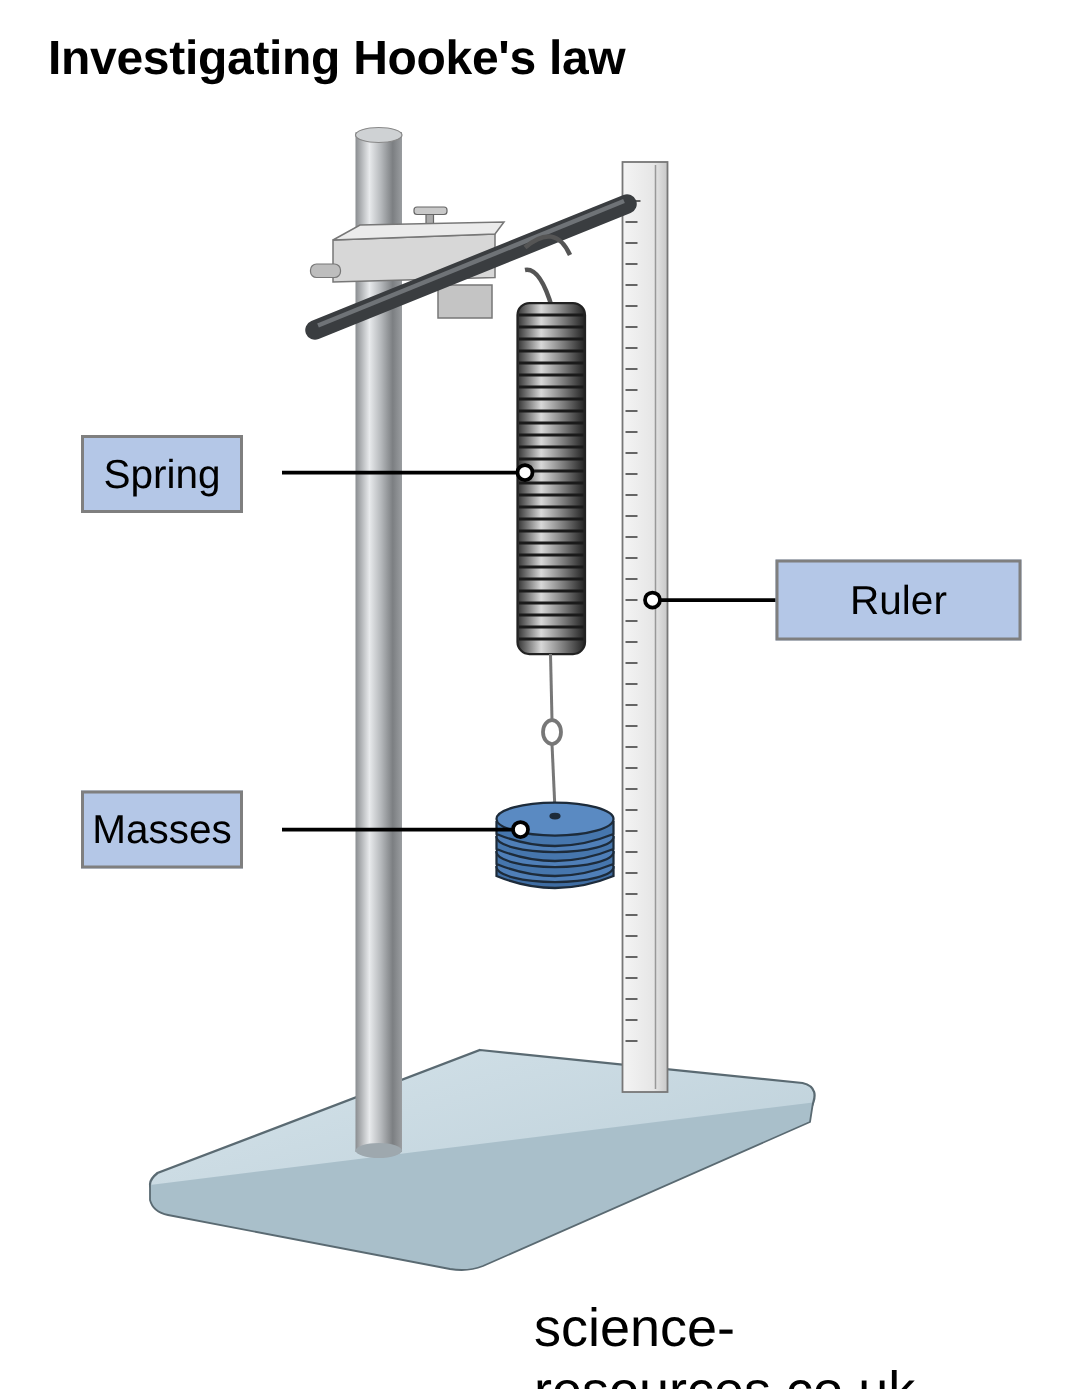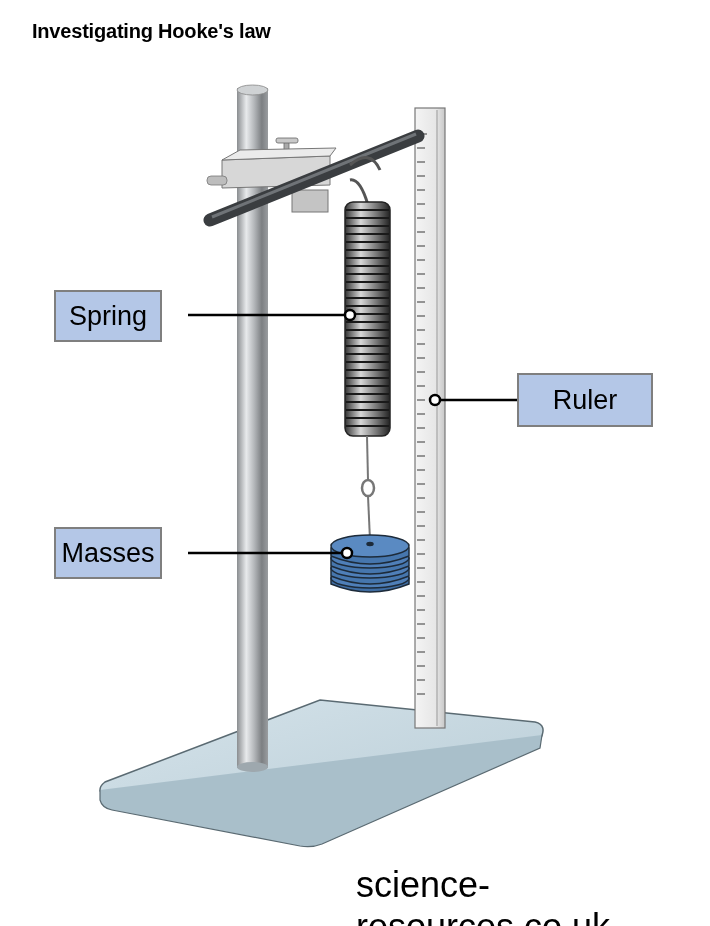--- a/index.html
+++ b/index.html
@@ -1,18 +1,18 @@
 <!DOCTYPE html>
 <html><head>
 <meta charset="utf-8">
 <style>
   html, body { margin: 0; padding: 0; background: #ffffff; }
   body { width: 710px; height: 926px; position: relative; overflow: hidden;
          font-family: "Liberation Sans", "DejaVu Sans", sans-serif; }
-  .title { position: absolute; left: 32px; top: 20px; font-size: 20px; font-weight: bold;
+  .title { position: absolute; left: 32px; top: 20px; font-size: 32px; font-weight: bold;
            color: #000; letter-spacing: -0.2px; }
   .credit { position: absolute; left: 356px; top: 864px; font-size: 36px; color: #000; }
   svg.diagram { position: absolute; left: 0; top: 0; }
   .label { position: absolute; background: #b4c7e7; border: 2px solid #7f7f7f;
            box-sizing: border-box; font-size: 27px; color: #000;
            display: flex; align-items: center; justify-content: center; }
 </style>
 </head>
 <body>
 
@@ -183,20 +183,20 @@
   <g fill="#fff" stroke="#000" stroke-width="2.5">
     <circle cx="350" cy="315" r="5"></circle>
     <circle cx="435" cy="400" r="5"></circle>
     <circle cx="347" cy="553" r="5"></circle>
   </g>
 </svg>
 
 <div class="label" style="left:54px; top:290px; width:108px; height:52px;">
   <span>Spring</span>
 </div>
-<div class="label" style="left:517px; top:373px; width:136px; height:54px;">
+<div class="label" style="left:517px; top:373px; width:164px; height:54px;">
   <span>Ruler</span>
 </div>
 <div class="label" style="left:54px; top:527px; width:108px; height:52px;">
   <span>Masses</span>
 </div>
 
 <div class="credit">science-resources.co.uk</div>
 
 </body></html>

